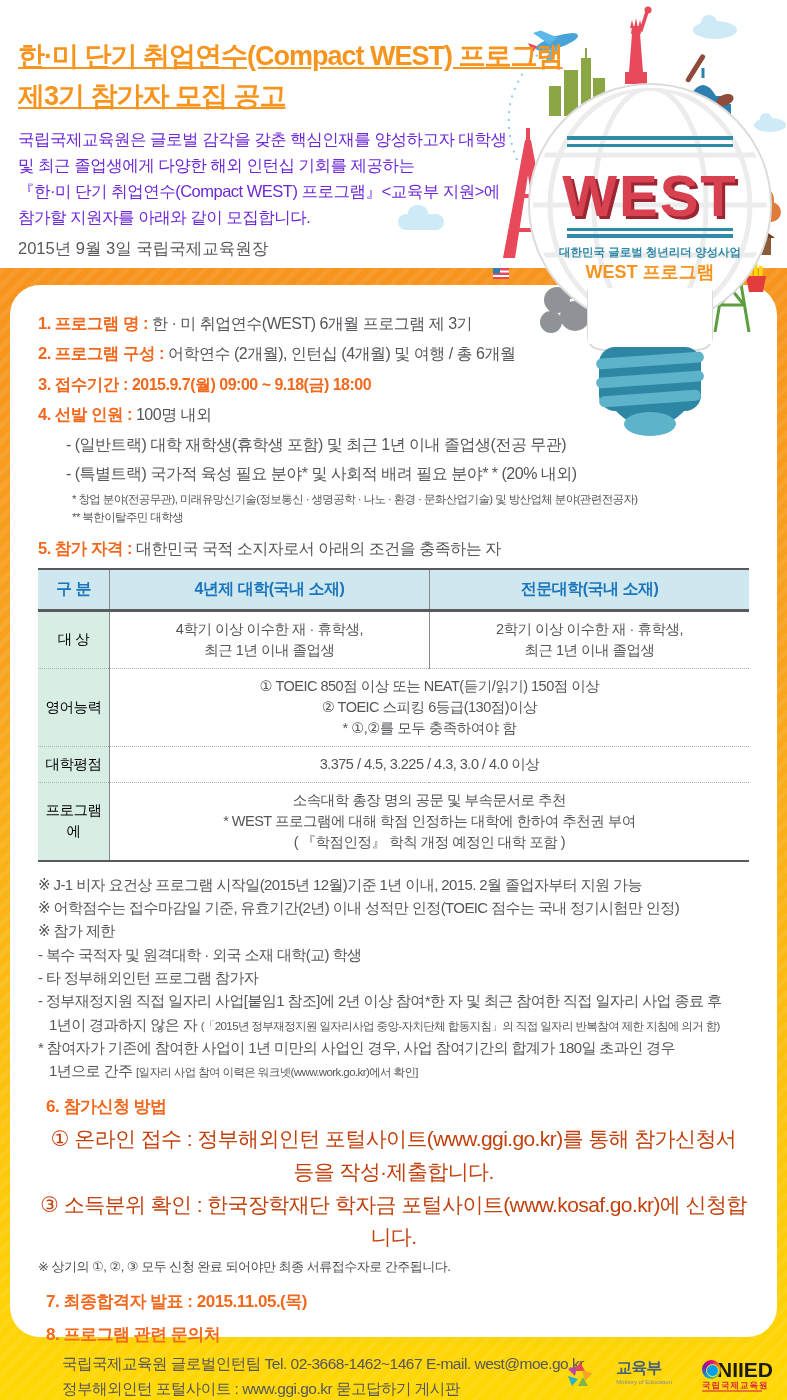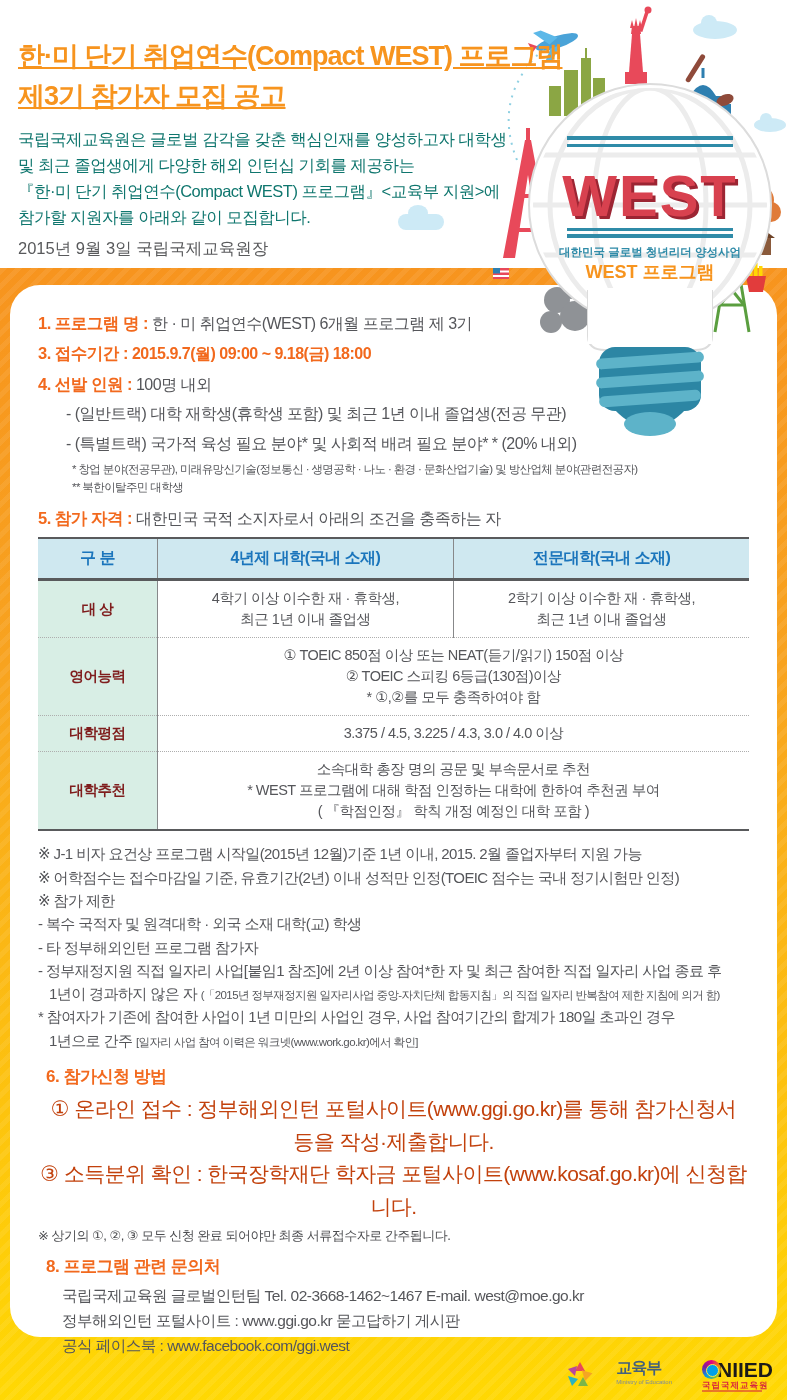--- a/index.html
+++ b/index.html
@@ -5,21 +5,21 @@
   html,body{margin:0;padding:0;}
   body{width:787px;height:1400px;position:relative;background:#ffffff;
        font-family:"Liberation Sans","DejaVu Sans",sans-serif;overflow:hidden;}
   .bg-band{position:absolute;left:0;top:268px;width:787px;height:1132px;
        background:linear-gradient(180deg,#f7941e 0%,#f8a31f 35%,#fdc40e 75%,#ffd803 100%);}
   .bg-band::after{content:"";position:absolute;inset:0;
        background:repeating-linear-gradient(135deg,rgba(255,255,255,.07) 0 5px,rgba(255,255,255,0) 5px 11px);}
   
   .hdr-title{position:absolute;left:18px;top:36px;font-size:27px;font-weight:bold;
        color:#f7941e;line-height:40px;letter-spacing:-1px;z-index:4;text-decoration:underline;}
-  .hdr-intro{position:absolute;left:18px;top:126px;font-size:16.5px;color:#0f766e;
+  .hdr-intro{position:absolute;left:18px;top:126px;font-size:16.5px;color:#6d28d9;
        line-height:26px;letter-spacing:-0.5px;z-index:4;}
   .hdr-date{position:absolute;left:18px;top:238px;font-size:16.5px;color:#58595b;z-index:4;}
   .cloud{position:absolute;left:398px;top:214px;width:46px;height:16px;background:#cdeaf6;
        border-radius:10px;z-index:2;}
   .cloud::before{content:"";position:absolute;left:10px;top:-9px;width:20px;height:16px;
        background:#cdeaf6;border-radius:50%;}
   
   .content-box{position:absolute;left:10px;top:285px;width:767px;height:1052px;
        background:#ffffff;border-radius:30px;z-index:2;box-sizing:border-box;
        padding:20px 28px 0 28px;}
@@ -28,25 +28,25 @@
   .s-orange{color:#f2691d;font-weight:bold;}
   .bullet{color:#5a6672;font-size:13px;}
   .sub1{margin-left:16px;}
   .sub2{margin-left:28px;}
   .tiny{font-size:11.5px;color:#55565a;letter-spacing:-0.6px;}
   .tinyline{margin:3px 0 3px 34px;line-height:1.3;}
   
   table.req{width:100%;border-collapse:collapse;table-layout:fixed;margin:6px 0 12px 0;
        font-size:14.5px;color:#55565a;border-top:2px solid #595a5c;border-bottom:2px solid #595a5c;letter-spacing:-0.5px;}
   table.req th{background:#cfe8f0;color:#1b75bc;font-size:16px;font-weight:bold;
-       padding:9px 0;border-bottom:3px solid #595a5c;}
+       padding:9px 12px;border-bottom:3px solid #595a5c;}
   table.req th+th, table.req td+td{border-left:1.5px solid #87888a;}
   table.req tbody tr+tr td{border-top:1px dotted #aeaeae;}
   table.req td{text-align:center;padding:7px 4px;line-height:1.45;}
-  td.tl{background:#d8eee5;width:17%;color:#7f1d1d;font-weight:bold;}
+  td.tl{background:#d8eee5;width:17%;color:#000000;}
   .c4{width:41.5%;}
   
   .note-line{font-size:15px;color:#55565a;line-height:1.42;letter-spacing:-0.6px;margin:2px 0;}
   .note-cont{margin-left:11px;}
   .sec-h{font-size:17px;font-weight:bold;color:#f2691d;margin:14px 0 5px 8px;letter-spacing:-0.5px;}
   .apply-line{font-size:21px;color:#c2410c;line-height:1.55;letter-spacing:-0.6px;text-align:center;}
   .small-note{font-size:13px;color:#4c4d50;margin:4px 0 0 0;letter-spacing:-0.5px;}
   .s8-line{font-size:15.5px;color:#55565a;line-height:1.62;letter-spacing:-0.5px;margin-left:24px;}
   
   .illus{position:absolute;left:487px;top:0;z-index:3;pointer-events:none;}
@@ -87,20 +87,24 @@
   <div class="hdr-date">2015년 9월 3일  국립국제교육원장</div>
   <div class="cloud"></div>
 
   <div class="content-box">
 
     <div class="s-line">
       <span class="s-label">1. 프로그램 명 :</span>
       <span>한 · 미 취업연수(WEST)  6개월 프로그램 제 3기</span>
     </div>
     <div class="s-line">
+      <span class="s-label">2. 프로그램 구성 :</span>
+      <span>어학연수 (2개월), 인턴십 (4개월) 및 여행 / 총  6개월</span>
+    </div>
+    <div class="s-line">
       <span class="s-label">3. 접수기간 :</span>
       <span class="s-orange">2015.9.7(월) 09:00 ~ 9.18(금) 18:00</span>
     </div>
     <div class="s-line">
       <span class="s-label">4. 선발 인원 :</span>
       <span>100명 내외</span>
     </div>
     <div class="s-line sub2">- (일반트랙) 대학 재학생(휴학생 포함) 및 최근 1년 이내 졸업생(전공 무관)</div>
     <div class="s-line sub2">- (특별트랙) 국가적 육성 필요 분야* 및 사회적 배려 필요 분야* * (20% 내외)</div>
     <div class="tiny tinyline">* 창업 분야(전공무관), 미래유망신기술(정보통신 · 생명공학 · 나노 · 환경 · 문화산업기술) 및 방산업체 분야(관련전공자)</div>
@@ -137,21 +141,21 @@
             <div>① TOEIC 850점 이상 또는 NEAT(듣기/읽기) 150점 이상</div>
             <div>② TOEIC 스피킹 6등급(130점)이상</div>
             <div>* ①,②를 모두 충족하여야 함</div>
           </td>
         </tr>
         <tr>
           <td class="tl">대학평점</td>
           <td colspan="2">3.375 / 4.5, 3.225 / 4.3, 3.0 / 4.0 이상</td>
         </tr>
         <tr>
-          <td class="tl">대학추천</td>
+          <td class="tl">프로그램에</td>
           <td colspan="2">
             <div>소속대학 총장 명의 공문 및 부속문서로 추천</div>
             <div>* WEST 프로그램에 대해 학점 인정하는 대학에 한하여 추천권 부여</div>
             <div>( 『학점인정』  학칙 개정 예정인 대학 포함 )</div>
           </td>
         </tr>
       </tbody>
     </table>
 
     <div>
@@ -170,20 +174,24 @@
         <span>1년으로 간주</span>
         <span class="tiny">[일자리 사업 참여 이력은 워크넷(www.work.go.kr)에서 확인]</span>
       </div>
     </div>
 
     <div class="sec-h">6. 참가신청 방법</div>
     <div class="apply-line">① 온라인 접수 : 정부해외인턴 포털사이트(www.ggi.go.kr)를 통해 참가신청서 등을 작성·제출합니다.</div>
     <div class="apply-line">③ 소득분위 확인 : 한국장학재단 학자금 포털사이트(www.kosaf.go.kr)에 신청합니다.</div>
     <div class="small-note">※ 상기의 ①, ②, ③ 모두 신청 완료 되어야만 최종 서류접수자로 간주됩니다.</div>
 
+    <div class="sec-h">
+      <span>7. 최종합격자 발표 :</span>
+      <span>2015.11.05.(목)</span>
+    </div>
 
     <div class="sec-h" style="margin-top:10px;">8. 프로그램 관련 문의처</div>
     <div class="s8-line">국립국제교육원 글로벌인턴팀  Tel. 02-3668-1462~1467   E-mail. west@moe.go.kr</div>
     <div class="s8-line">정부해외인턴 포털사이트 : www.ggi.go.kr 묻고답하기 게시판</div>
     <div class="s8-line">공식 페이스북 : www.facebook.com/ggi.west</div>
 
   </div>
 
   <svg class="illus" width="300" height="450" viewBox="0 0 300 450">
 

